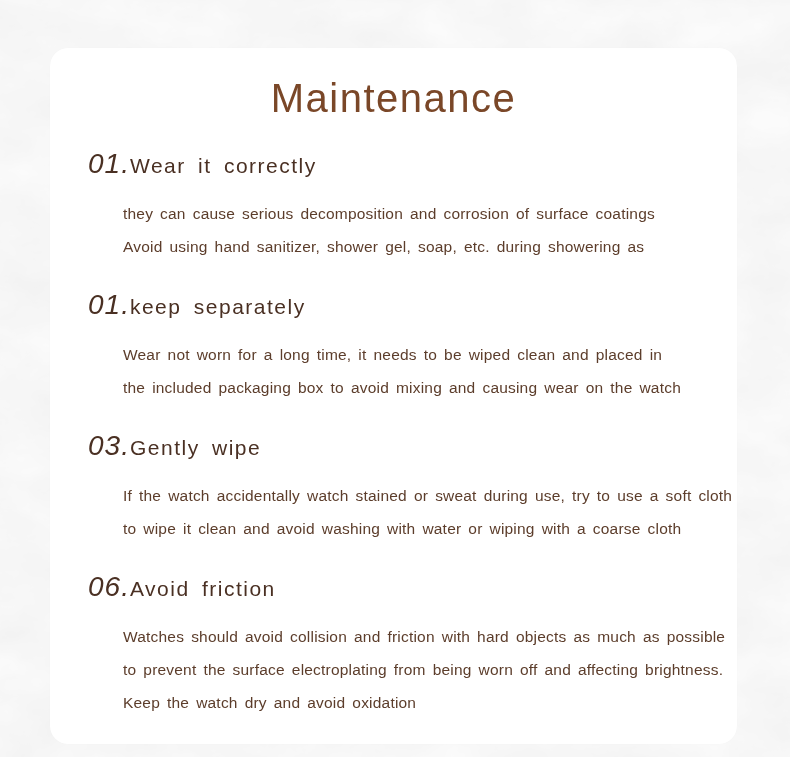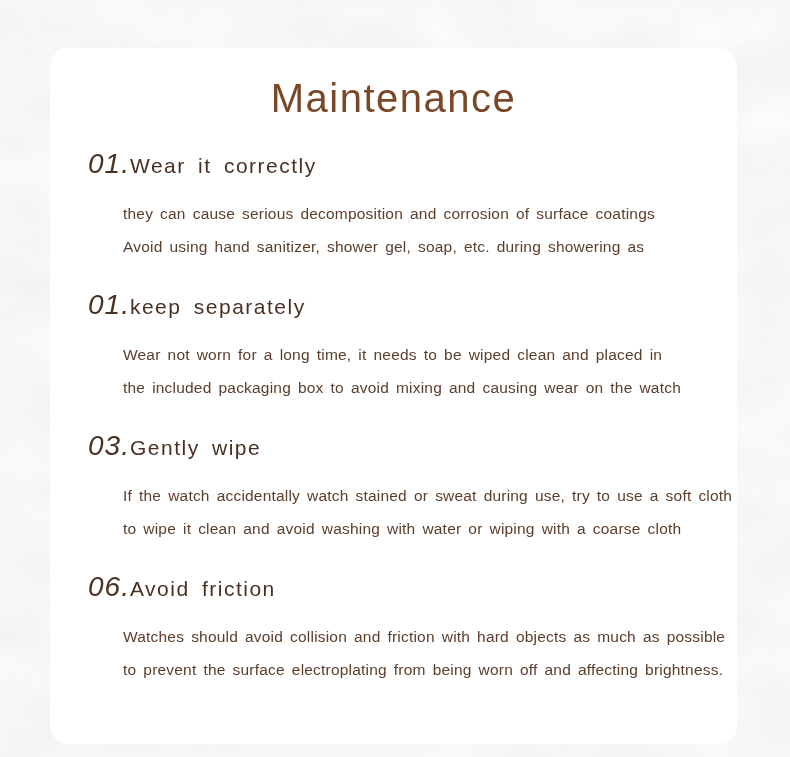--- a/index.html
+++ b/index.html
@@ -118,16 +118,17 @@
         </div>
   </section>
 
   <section class="section">
     <div class="section-heading">
       <span class="section-number">06.</span><span class="section-heading-text">Avoid friction</span>
     </div>
     <div class="section-body">
           <p>Watches should avoid collision and friction with hard objects as much as possible</p>
           <p>to prevent the surface electroplating from being worn off and affecting brightness.</p>
+          <p>Keep the watch dry and avoid oxidation</p>
         </div>
   </section>
 </div>
 </main>
 
 </body></html>

